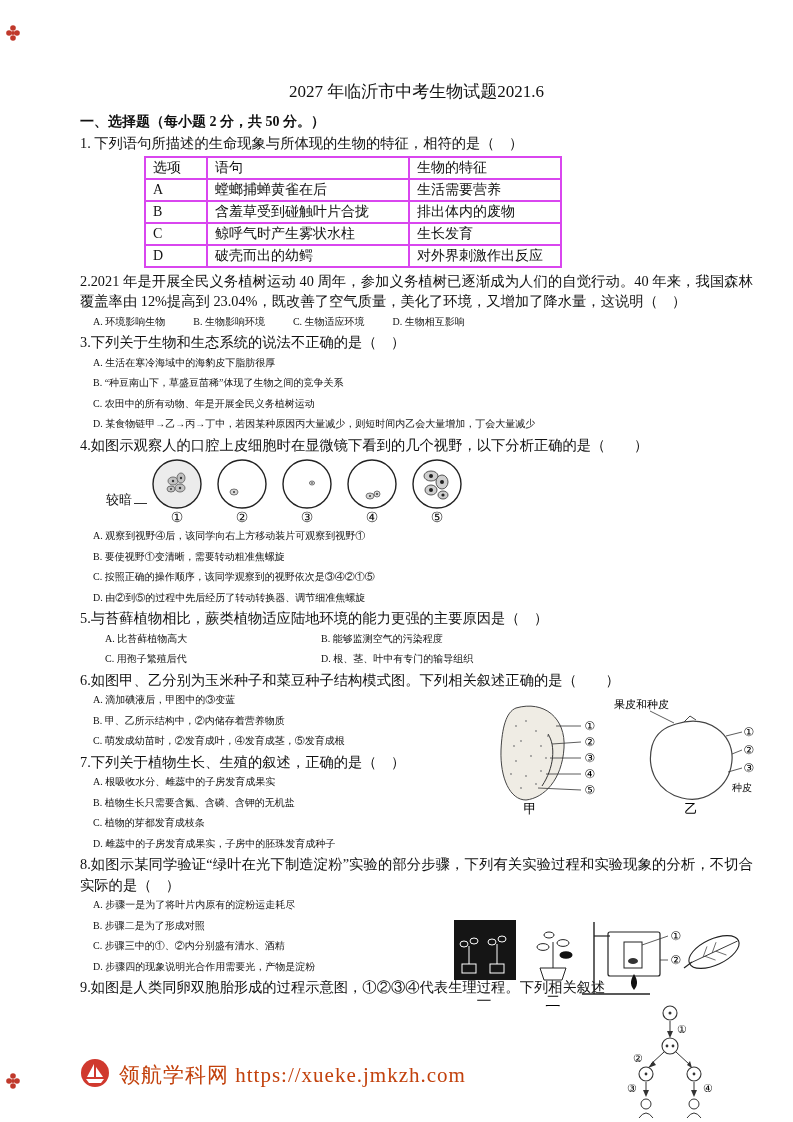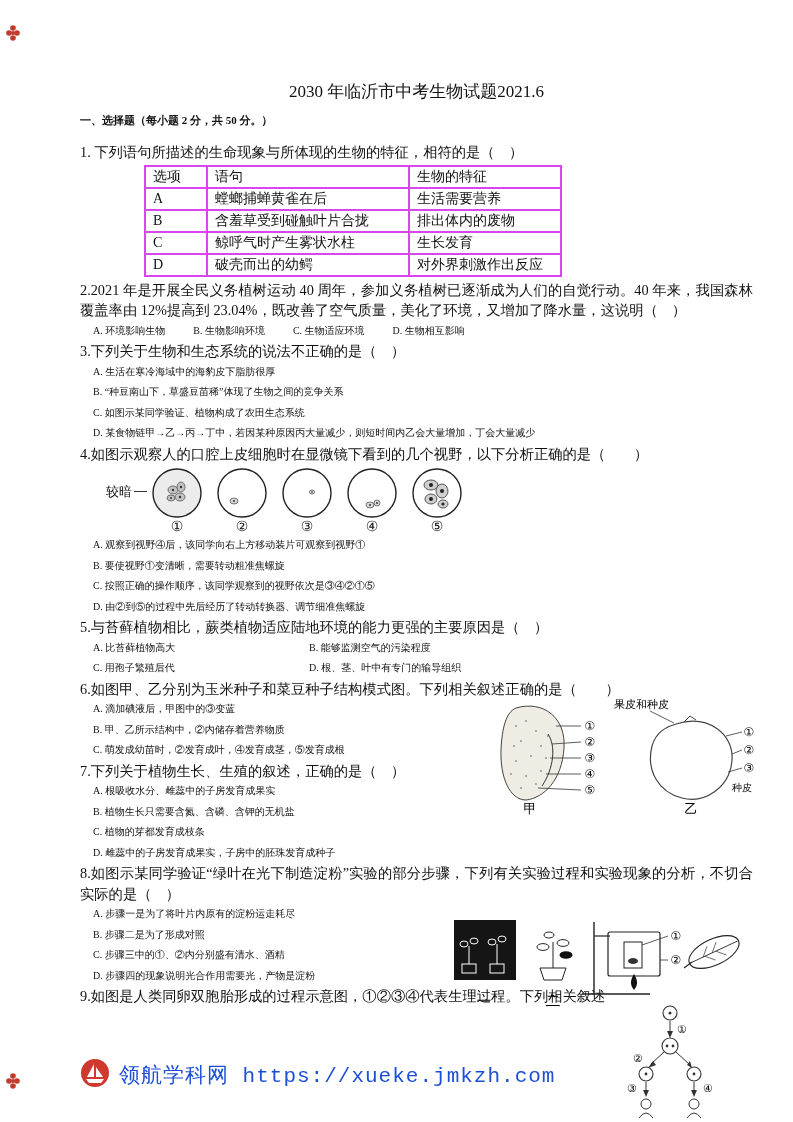--- a/index.html
+++ b/index.html
@@ -1,37 +1,37 @@
 <!DOCTYPE html>
 <html><head>
 <meta charset="utf-8">
 <style>
   html,body{margin:0;padding:0;background:#fff;}
   .page{position:relative;width:793px;height:1122px;background:#fff;overflow:hidden;box-sizing:border-box;
         padding:80px 40px 0 80px;color:#111;
         font-family:"Liberation Serif","DejaVu Serif",serif;}
   .title-row{text-align:center;font-size:17px;white-space:nowrap;}
   .title-date{}
-  .section-header{font-size:11px;font-weight:bold;margin:10px 0 14px;}
+  .section-header{font-size:14px;font-weight:bold;margin:10px 0 2px;}
   .stem{font-size:14.3px;line-height:20.5px;text-align:justify;}
   .opt{font-size:10px;line-height:20.5px;padding-left:13px;}
   .optrow span{margin-right:28px;}
-  .twocol .c1{display:inline-block;width:216px;}
+  .twocol .c1{display:inline-block;width:216px;margin-left:12px;}
   .qtable{border-collapse:collapse;margin:2px 0 3px 64px;font-size:14px;}
   .qtable td{border:2px solid #d946ef;padding:1px 7px;height:18px;line-height:18px;}
-  .fig4{display:flex;align-items:flex-start;margin:3px 0 1px 26px;}
+  .fig4{display:flex;align-items:center;margin:3px 0 1px 26px;}
   .dim-label{font-size:13px;padding-top:16px;}
   .dim-line{width:13px;border-top:1px solid #333;margin:24px 4px 0 2px;}
   .view{display:flex;flex-direction:column;align-items:center;margin-right:13px;}
   .vnum{font-size:14px;line-height:15px;}
   .fig6{position:absolute;left:486px;top:696px;}
   .fig8{position:absolute;left:452px;top:916px;}
   .fig9{position:absolute;left:598px;top:1002px;}
   .watermark{position:absolute;left:80px;top:1058px;display:flex;align-items:center;gap:9px;}
-  .wm-text{font-family:Liberation Mono, monospace;font-size:21px;color:#1d4ed8;letter-spacing:1px;}
+  .wm-text{font-family:Liberation Serif, serif;font-size:21px;color:#c2410c;letter-spacing:1px;}
   .corner-tl{position:absolute;left:5px;top:24px;}
   .corner-bl{position:absolute;left:5px;top:1072px;}
   svg text{font-family:"Liberation Serif","DejaVu Serif",serif;}
 </style>
 </head>
 <body>
 
 <div class="page">
 
   <span class="corner-tl">
@@ -51,21 +51,21 @@
           <circle cx="8" cy="4" r="2.8"></circle>
           <circle cx="12" cy="9" r="2.8"></circle>
           <circle cx="8" cy="14" r="2.8"></circle>
           <circle cx="4" cy="9" r="2.8"></circle>
           <circle cx="8" cy="9" r="2"></circle>
         </g>
       </svg>
   </span>
 
   <div class="title-row">
-    <span>2030 年临沂市中考生物试题</span><span class="title-date">2021.6</span>
+    <span>2027 年临沂市中考生物试题</span><span class="title-date">2021.6</span>
   </div>
 
   <div class="section-header">一、选择题（每小题 2 分，共 50 分。）</div>
 
   <div class="q">
     <div class="stem">1. 下列语句所描述的生命现象与所体现的生物的特征，相符的是（　）</div>
     <table class="qtable">
       <colgroup>
           <col style="width:62px">
           <col style="width:202px">
@@ -105,21 +105,21 @@
     <div class="stem">2.2021 年是开展全民义务植树运动 40 周年，参加义务植树已逐渐成为人们的自觉行动。40 年来，我国森林覆盖率由 12%提高到 23.04%，既改善了空气质量，美化了环境，又增加了降水量，这说明（　）</div>
     <div class="opt optrow">
       <span>A. 环境影响生物</span><span>B. 生物影响环境</span><span>C. 生物适应环境</span><span>D. 生物相互影响</span>
     </div>
   </div>
 
   <div class="q">
     <div class="stem">3.下列关于生物和生态系统的说法不正确的是（　）</div>
     <div class="opt">A. 生活在寒冷海域中的海豹皮下脂肪很厚</div>
     <div class="opt">B. “种豆南山下，草盛豆苗稀”体现了生物之间的竞争关系</div>
-    <div class="opt">C. 如图示某同学验证、植物构成了农田生态系统</div>
+    <div class="opt">C. 农田中的所有动物、年是开展全民义务植树运动</div>
     <div class="opt">D. 某食物链甲→乙→丙→丁中，若因某种原因丙大量减少，则短时间内乙会大量增加，丁会大量减少</div>
   </div>
 
   <div class="q">
     <div class="stem">4.如图示观察人的口腔上皮细胞时在显微镜下看到的几个视野，以下分析正确的是（　　）</div>
     <div class="fig4">
       <span class="dim-label">较暗</span>
       <span class="dim-line"></span>
       <span class="view">
         <svg width="52" height="52">

